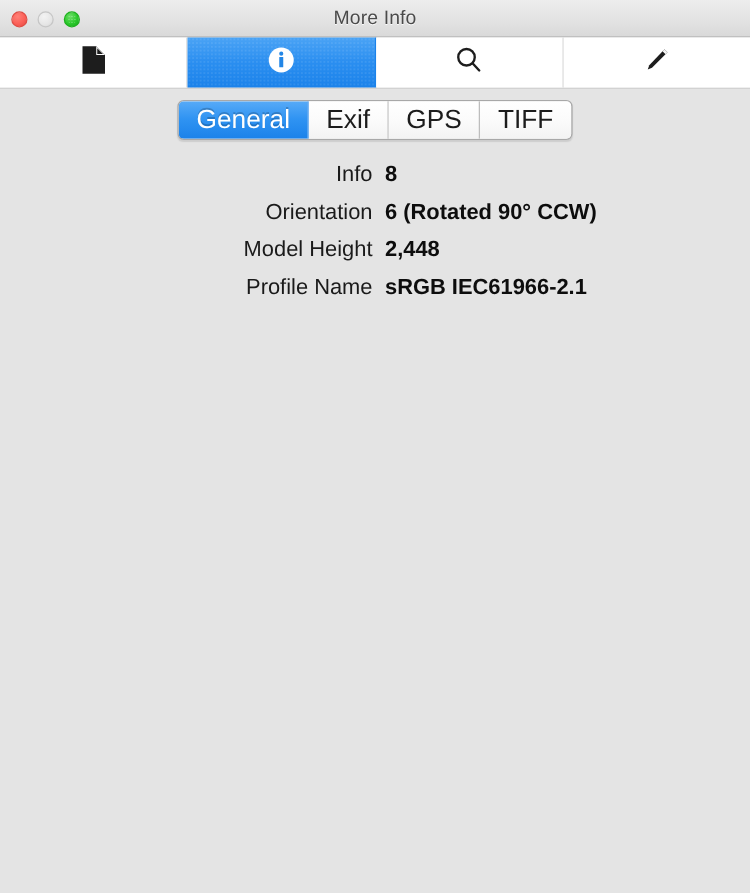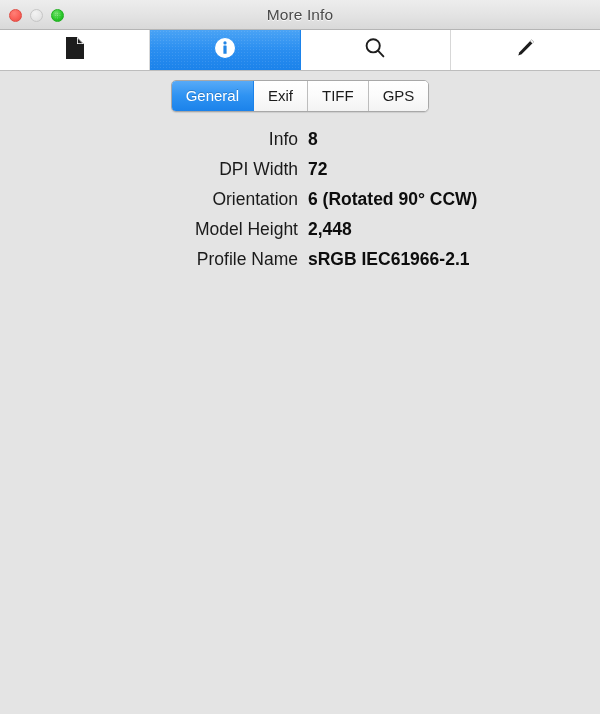--- a/index.html
+++ b/index.html
@@ -131,21 +131,21 @@
     border-radius: 5px;
     overflow: hidden;
     box-shadow: 0 1px 1px rgba(0,0,0,.10);
     background: #fdfdfd;
   }
   .segment {
     display: flex;
     align-items: center;
     justify-content: center;
     padding: 0 14px;
-    font-size: 15px;
+    font-size: 21px;
     color: #1c1c1c;
     background: linear-gradient(to bottom, #ffffff 0%, #fbfbfb 50%, #f3f3f3 100%);
     border-right: 1px solid #bdbdbd;
     box-sizing: border-box;
     user-select: none;
     white-space: nowrap;
   }
   .segment:last-child { border-right: none; }
   .segment.active {
     background: linear-gradient(to bottom, #57aaf7 0%, #2f93f2 48%, #1b82ea 100%);
@@ -240,37 +240,33 @@
         </svg>
       </span>
     </div>
 
   </div>
 
   <div class="tabbar">
     <div class="segmented">
       <div class="segment active">General</div>
       <div class="segment">Exif</div>
+      <div class="segment">GPS</div>
       <div class="segment">TIFF</div>
-      <div class="segment">GPS</div>
     </div>
   </div>
 
   <div class="content">
     <table class="info-table">
       <tbody>
         <tr class="info-row">
           <td class="info-label">Info</td>
           <td class="info-value">8</td>
         </tr>
         <tr class="info-row">
-          <td class="info-label">DPI Width</td>
-          <td class="info-value">72</td>
-        </tr>
-        <tr class="info-row">
           <td class="info-label">Orientation</td>
           <td class="info-value">6 (Rotated 90° CCW)</td>
         </tr>
         <tr class="info-row">
           <td class="info-label">Model Height</td>
           <td class="info-value">2,448</td>
         </tr>
         <tr class="info-row">
           <td class="info-label">Profile Name</td>
           <td class="info-value">sRGB IEC61966-2.1</td>

